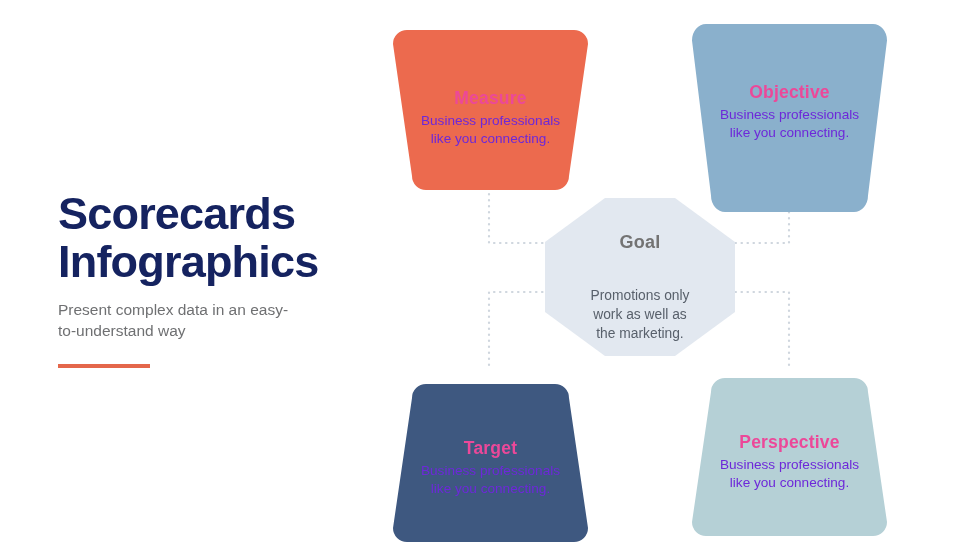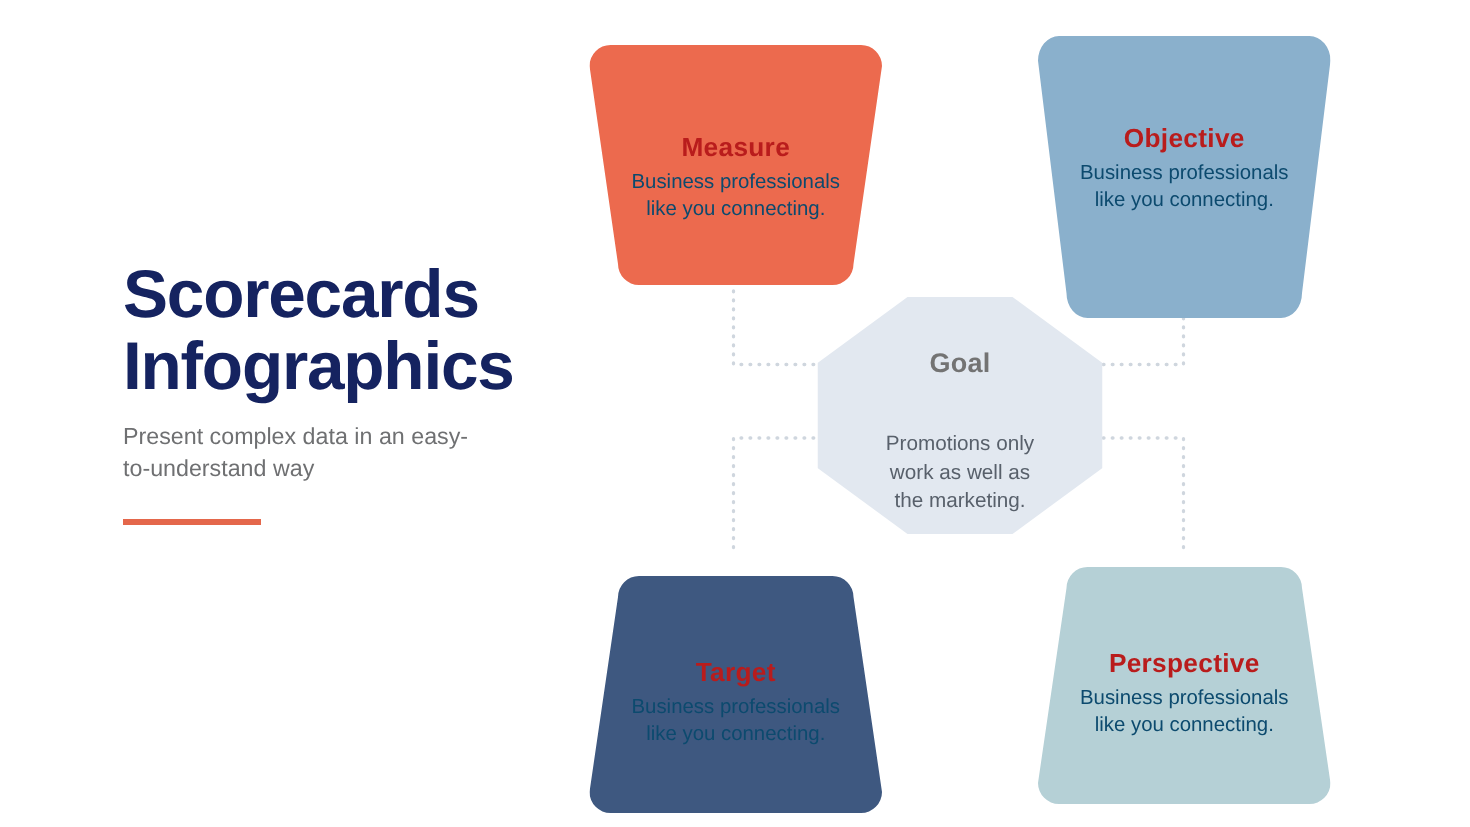--- a/index.html
+++ b/index.html
@@ -11,23 +11,22 @@
   }
   #slide {
     position:relative;
     width:980px; height:551px;
     background:#ffffff;
   }
 
   
   #left-panel {
     position:absolute;
-    left:58px; top:172px;
+    left:58px; top:190px;
     width:300px;
-    margin-left:24px;
   }
   #page-title {
     font-size:45px;
     font-weight:bold;
     line-height:1.07;
     letter-spacing:-0.8px;
     color:#152360;
     white-space:pre-line;
   }
   #page-subtitle {
@@ -81,22 +80,22 @@
     font-size:13.6px;
     line-height:1.32;
     white-space:pre-line;
   }
 
   
   .node.top .node-text { top:58px; }
   
   .node.bottom .node-text { top:54px; }
 
-  .light-text .node-title, .light-text .node-desc { color:#b91c1c; }
-  .light-text .node-desc { color:#0c4a6e; }
+  .light-text .node-title, .light-text .node-desc { color:#ec4899; }
+  .light-text .node-desc { color:#6d28d9; }
 
   
   #node-goal .node-text {
     top:34px;
   }
   #node-goal .node-title {
     color:#737373;
     font-size:18px;
     margin-bottom:7px;
   }

